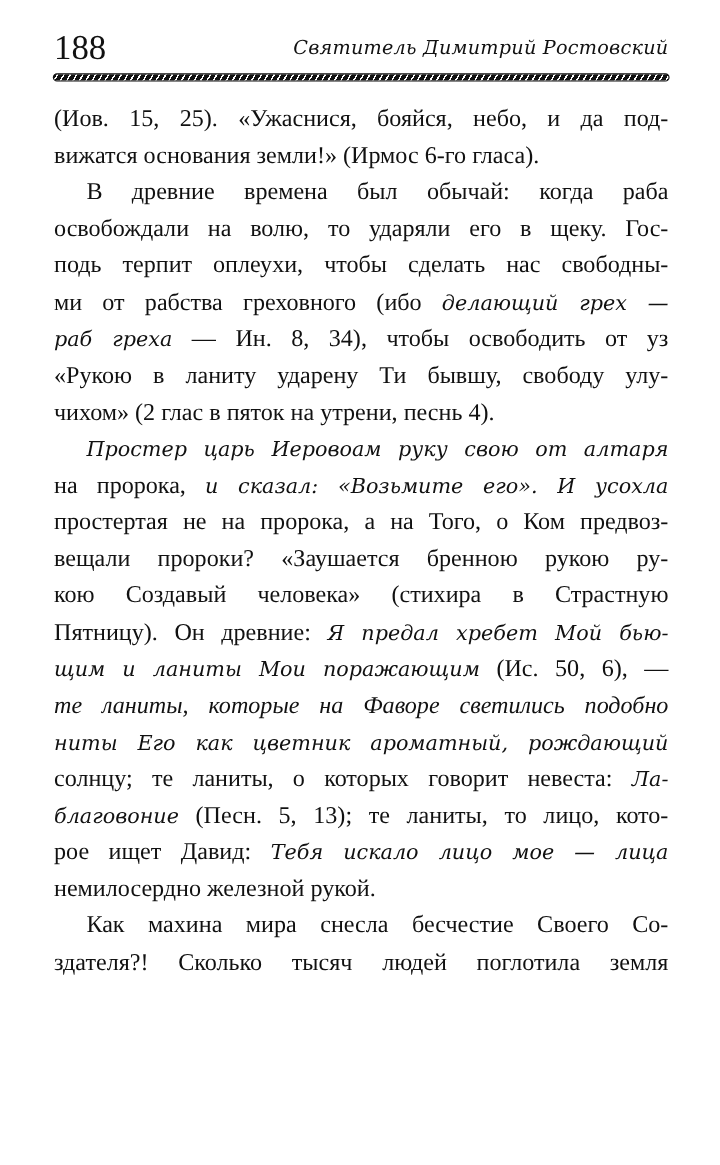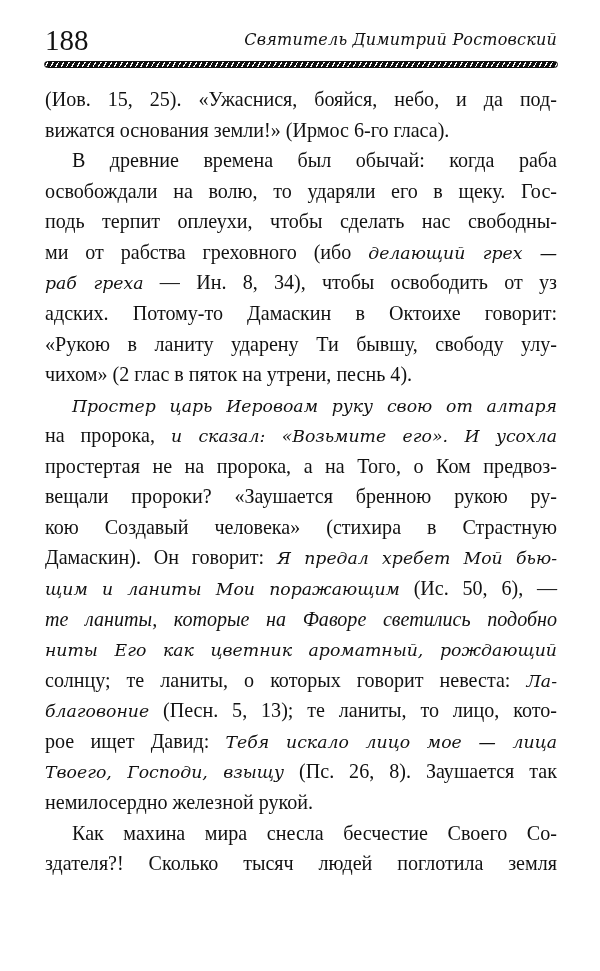--- a/index.html
+++ b/index.html
@@ -27,33 +27,31 @@
   </div>
   <div class="rope"></div>
   <div class="body-text" id="body-text" style="font-size: 20.092px;">
       <div class="line" style="height: 30.5714px; line-height: 30.5714px;"><span>(Иов. 15, 25). «Ужаснися, бояйся, небо, и да под-</span></div>
       <div class="line last" style="height: 30.5714px; line-height: 30.5714px;"><span>вижатся основания земли!» (Ирмос 6-го гласа).</span></div>
       <div class="line indent" style="height: 30.5714px; line-height: 30.5714px;"><span>В древние времена был обычай: когда раба</span></div>
       <div class="line" style="height: 30.5714px; line-height: 30.5714px;"><span>освобождали на волю, то ударяли его в щеку. Гос-</span></div>
       <div class="line" style="height: 30.5714px; line-height: 30.5714px;"><span>подь терпит оплеухи, чтобы сделать нас свободны-</span></div>
       <div class="line" style="height: 30.5714px; line-height: 30.5714px;"><span>ми от рабства греховного (ибо </span><span class="it" style="font-size: 17.2792px;">делающий грех —</span></div>
       <div class="line" style="height: 30.5714px; line-height: 30.5714px;"><span class="it" style="font-size: 17.2792px;">раб греха</span><span> — Ин. 8, 34), чтобы освободить от уз</span></div>
-      <div class="line" style="height: 30.5714px; line-height: 30.5714px;"><span>адских. Потому-то Дамаскин в Октоихе говорит:</span></div>
       <div class="line" style="height: 30.5714px; line-height: 30.5714px;"><span>«Рукою в ланиту ударену Ти бывшу, свободу улу-</span></div>
       <div class="line last" style="height: 30.5714px; line-height: 30.5714px;"><span>чихом» (2 глас в пяток на утрени, песнь 4).</span></div>
       <div class="line indent" style="height: 30.5714px; line-height: 30.5714px;"><span class="it" style="font-size: 17.2792px;">Простер царь Иеровоам руку свою от алтаря</span></div>
       <div class="line" style="height: 30.5714px; line-height: 30.5714px;"><span>на пророка, </span><span class="it" style="font-size: 17.2792px;">и сказал: «Возьмите его». И усохла</span></div>
       <div class="line" style="height: 30.5714px; line-height: 30.5714px;"><span>простертая не на пророка, а на Того, о Ком предвоз-</span></div>
       <div class="line" style="height: 30.5714px; line-height: 30.5714px;"><span>вещали пророки? «Заушается бренною рукою ру-</span></div>
       <div class="line" style="height: 30.5714px; line-height: 30.5714px;"><span>кою Создавый человека» (стихира в Страстную</span></div>
-      <div class="line" style="height: 30.5714px; line-height: 30.5714px;"><span>Дамаскин). Он говорит: </span><span class="it" style="font-size: 17.2792px;">Я предал хребет Мой бью-</span></div>
+      <div class="line" style="height: 30.5714px; line-height: 30.5714px;"><span>Пятницу). Он древние: </span><span class="it" style="font-size: 17.2792px;">Я предал хребет Мой бью-</span></div>
       <div class="line" style="height: 30.5714px; line-height: 30.5714px;"><span class="it" style="font-size: 17.2792px;">щим и ланиты Мои поражающим</span><span> (Ис. 50, 6), —</span></div>
       <div class="line" style="height: 30.5714px; line-height: 30.5714px; font-style: italic;"><span>те ланиты, которые на Фаворе светились подобно</span></div>
       <div class="line" style="height: 30.5714px; line-height: 30.5714px;"><span class="it" style="font-size: 17.2792px;">ниты Его как цветник ароматный, рождающий</span></div>
       <div class="line" style="height: 30.5714px; line-height: 30.5714px;"><span>солнцу; те ланиты, о которых говорит невеста: </span><span class="it" style="font-size: 17.2792px;">Ла-</span></div>
       <div class="line" style="height: 30.5714px; line-height: 30.5714px;"><span class="it" style="font-size: 17.2792px;">благовоние</span><span> (Песн. 5, 13); те ланиты, то лицо, кото-</span></div>
       <div class="line" style="height: 30.5714px; line-height: 30.5714px;"><span>рое ищет Давид: </span><span class="it" style="font-size: 17.2792px;">Тебя искало лицо мое — лица</span></div>
-      <div class="line" style="height: 30.5714px; line-height: 30.5714px;"><span class="it" style="font-size: 17.2792px;">Твоего, Господи, взыщу</span><span> (Пс. 26, 8). Заушается так</span></div>
       <div class="line last" style="height: 30.5714px; line-height: 30.5714px;"><span>немилосердно железной рукой.</span></div>
       <div class="line indent" style="height: 30.5714px; line-height: 30.5714px;"><span>Как махина мира снесла бесчестие Своего Со-</span></div>
       <div class="line" style="height: 30.5714px; line-height: 30.5714px;"><span>здателя?! Сколько тысяч людей поглотила земля</span></div>
     </div>
 </div>
 
 </body></html>

